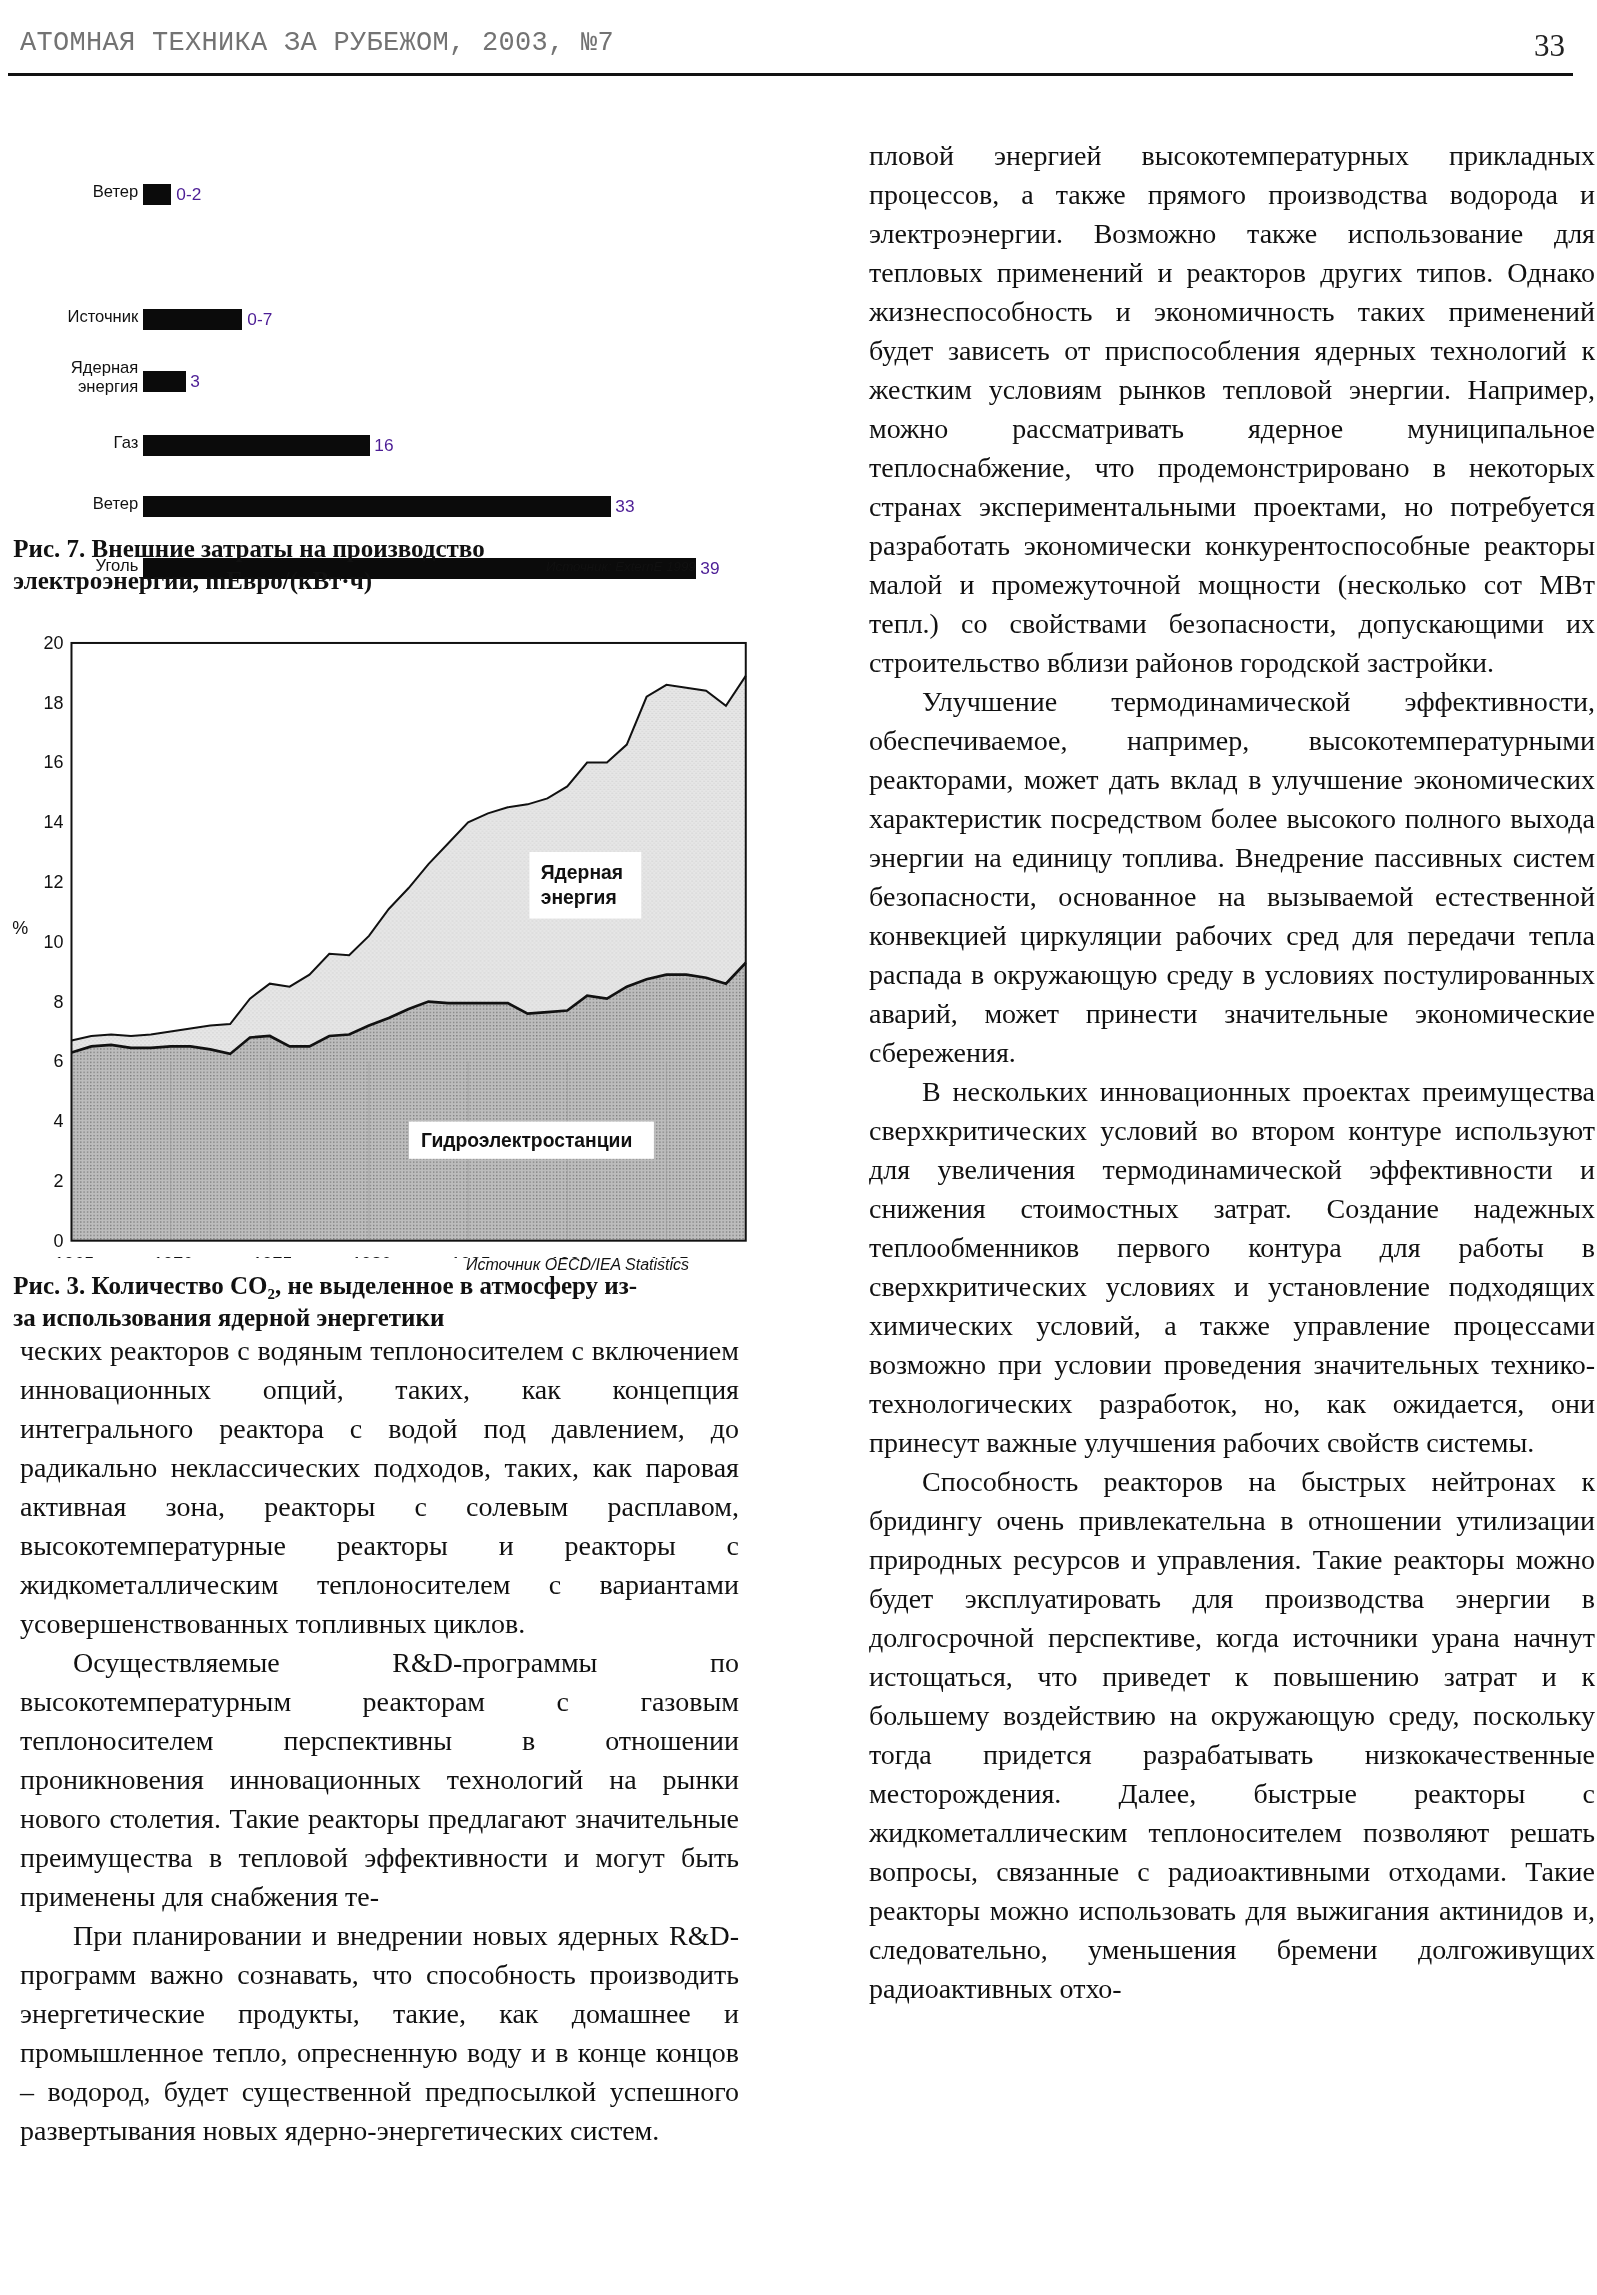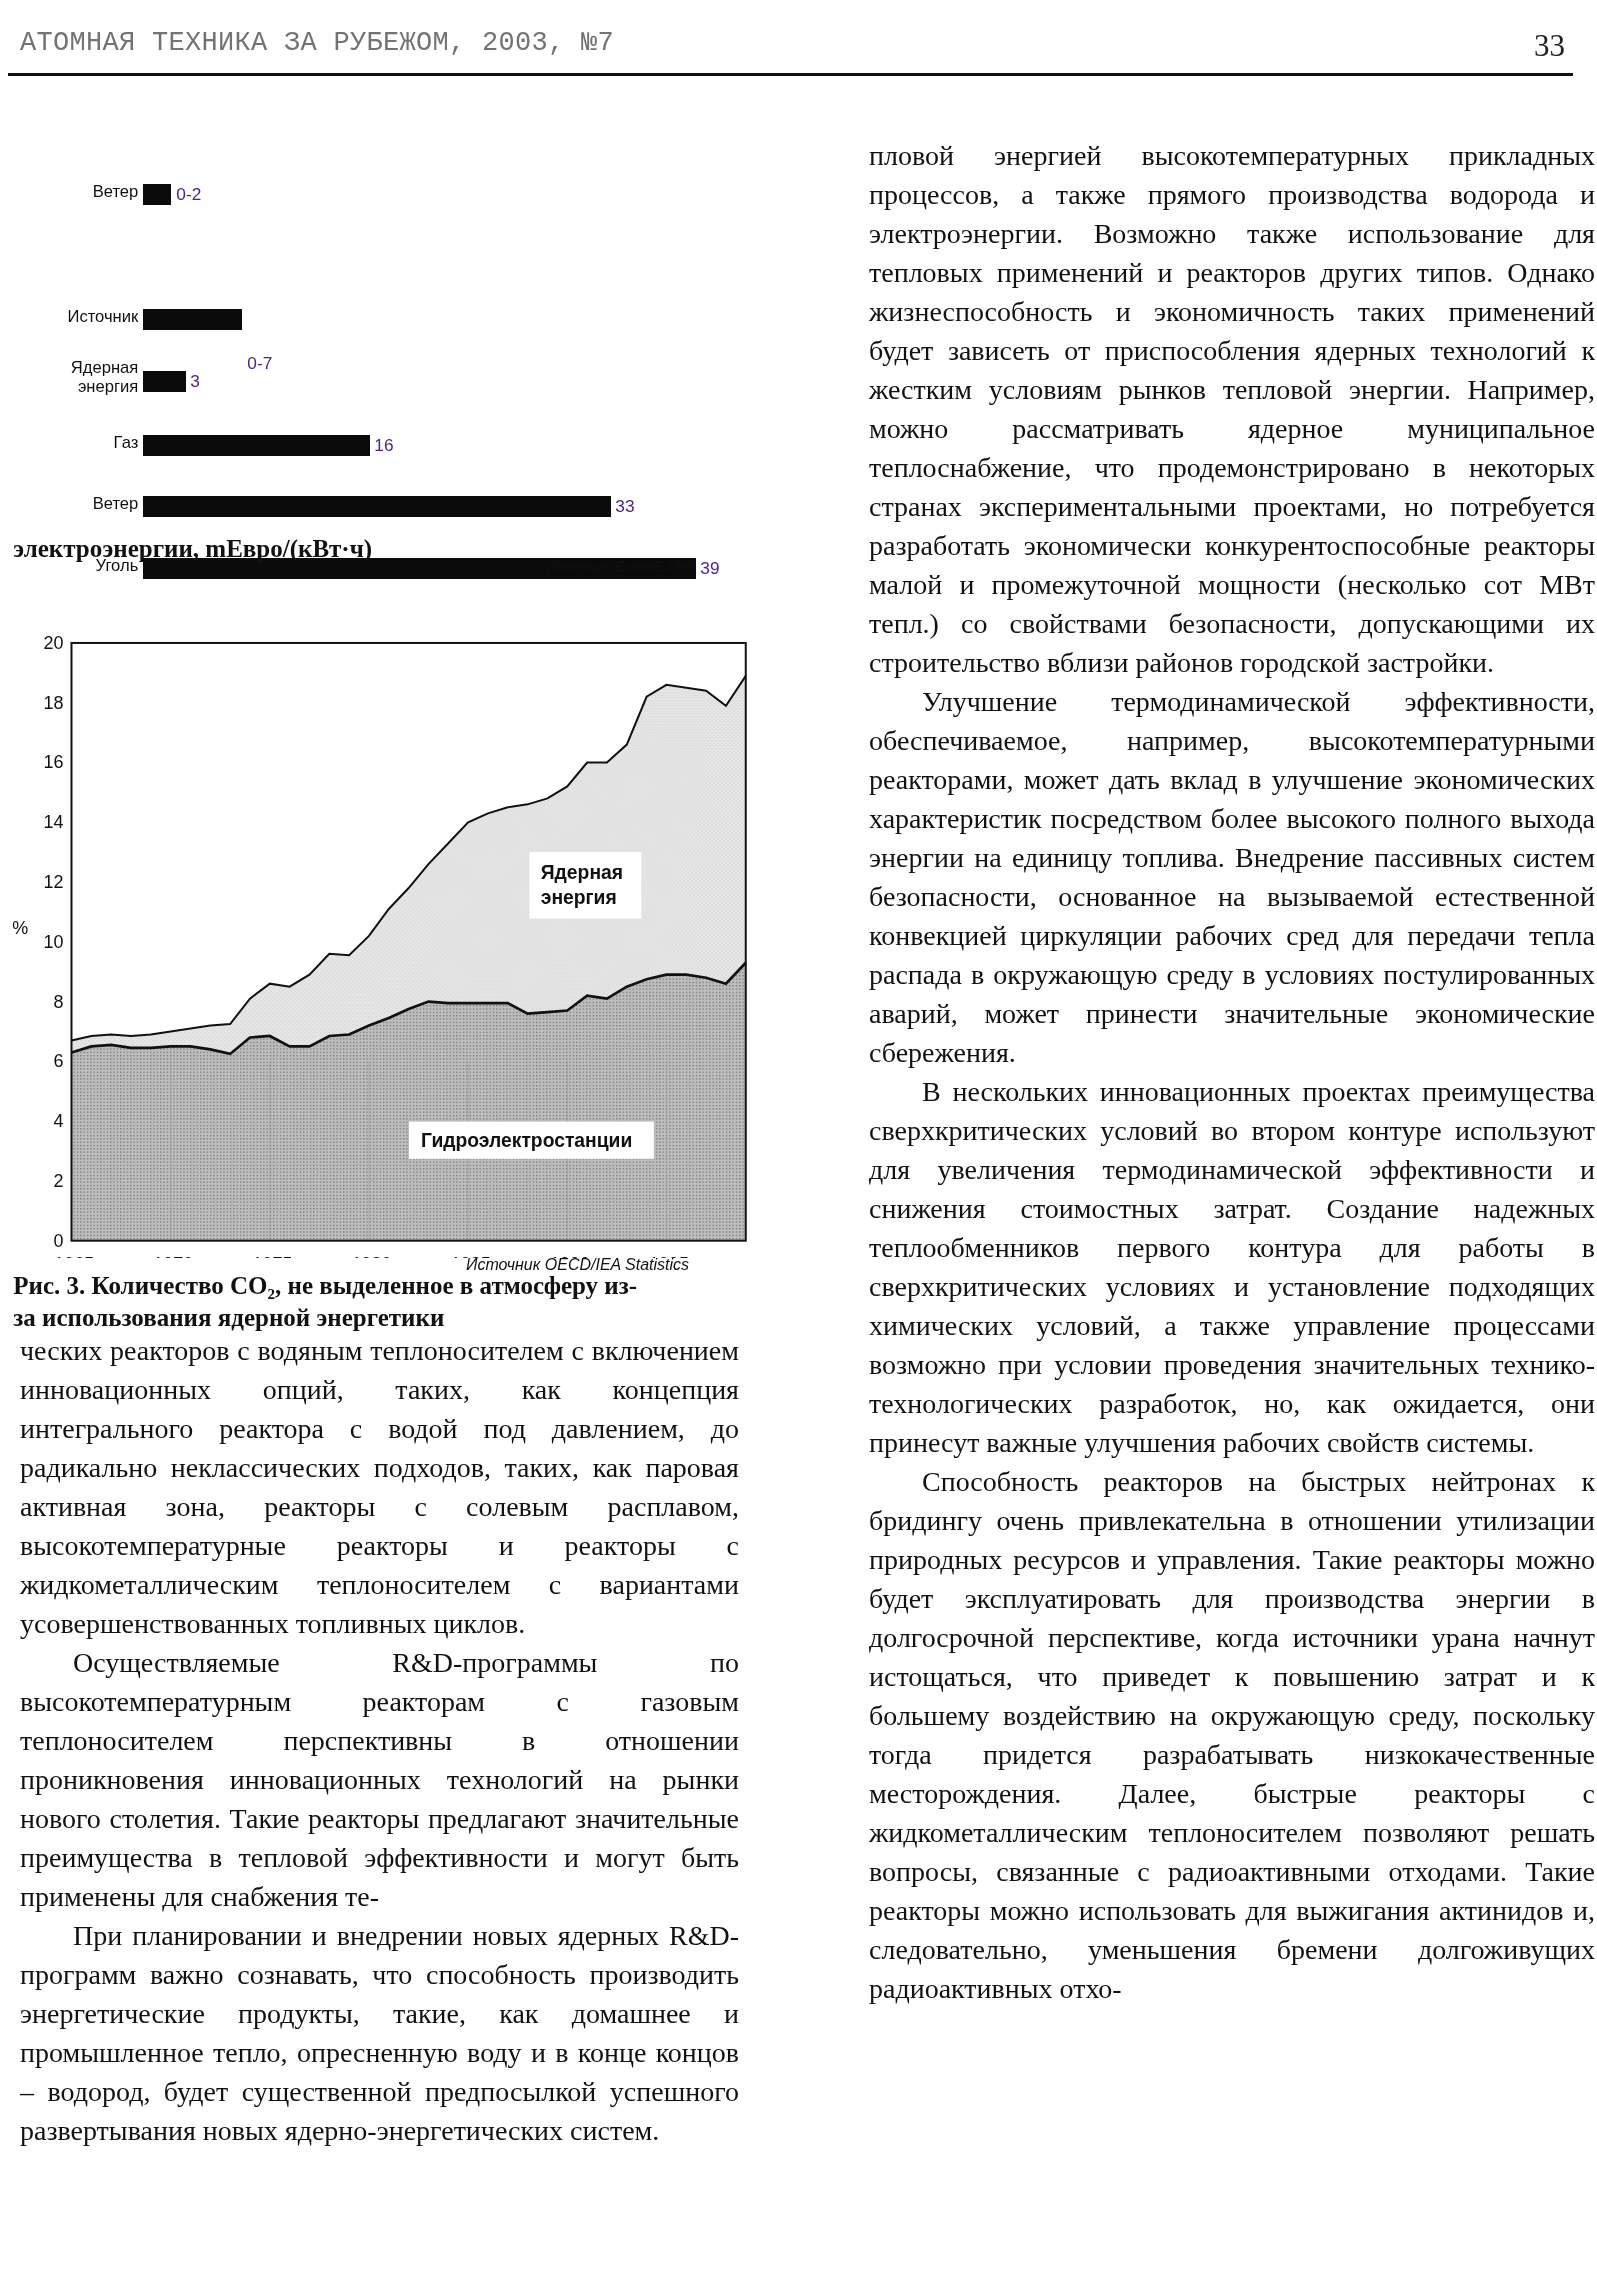--- a/index.html
+++ b/index.html
@@ -37,21 +37,21 @@
 
 <div class="fig7" id="fig7">
     <div class="bar-row" style="top: 29px;">
       <div class="bar-label" style="top: 8px; right: 607px; width: 120px; white-space: normal;">Ветер</div>
       <div class="bar" style="width: 28px; top: 9.3px;"></div>
       <div class="bar-value" style="left: 163px; top: 9.3px;">0-2</div>
     </div>
     <div class="bar-row" style="top: 154px;">
       <div class="bar-label" style="top: 8px; right: 607px; width: 120px; white-space: normal;">Источник</div>
       <div class="bar" style="width: 99px; top: 9.3px;"></div>
-      <div class="bar-value" style="left: 234px; top: 9.3px; margin-top: 44px;">0-7</div>
+      <div class="bar-value" style="left: 234px; top: 9.3px;">0-7</div>
     </div>
     <div class="bar-row" style="top: 216px;">
       <div class="bar-label" style="top: -2.7px; right: 607px; width: 120px; white-space: normal;">Ядерная энергия</div>
       <div class="bar" style="width: 43px; top: 9.3px;"></div>
       <div class="bar-value" style="left: 177px; top: 9.3px;">3</div>
     </div>
     <div class="bar-row" style="top: 280px;">
       <div class="bar-label" style="top: 8px; right: 607px; width: 120px; white-space: normal;">Газ</div>
       <div class="bar" style="width: 227px; top: 9.3px;"></div>
       <div class="bar-value" style="left: 361px; top: 9.3px;">16</div>
@@ -62,20 +62,21 @@
       <div class="bar-value" style="left: 602px; top: 9.3px;">33</div>
     </div>
     <div class="bar-row" style="top: 403px;">
       <div class="bar-label" style="top: 8px; right: 607px; width: 120px; white-space: normal;">Уголь</div>
       <div class="bar" style="width: 553px; top: 9.3px;"></div>
       <div class="bar-value" style="left: 687px; top: 9.3px;">39</div>
     </div>
   </div>
 <div class="fig-source" style="left:546px; top:559px;">Источник: ExternE 1999</div>
 <div class="caption" style="top:533px;">
+  <div>Рис. 7. Внешние затраты на производство</div>
   <div>электроэнергии, mЕвро/(кВт·ч)</div>
 </div>
 
 <div class="fig8">
   <svg id="fig8svg" width="766" height="639" viewBox="0 0 1150 960">
     <defs>
       <pattern id="hydroPat" width="5" height="5" patternUnits="userSpaceOnUse">
         <rect width="5" height="5" fill="#bdbdbd"></rect>
         <rect width="2" height="2" fill="#7a7a7a"></rect>
       </pattern>

